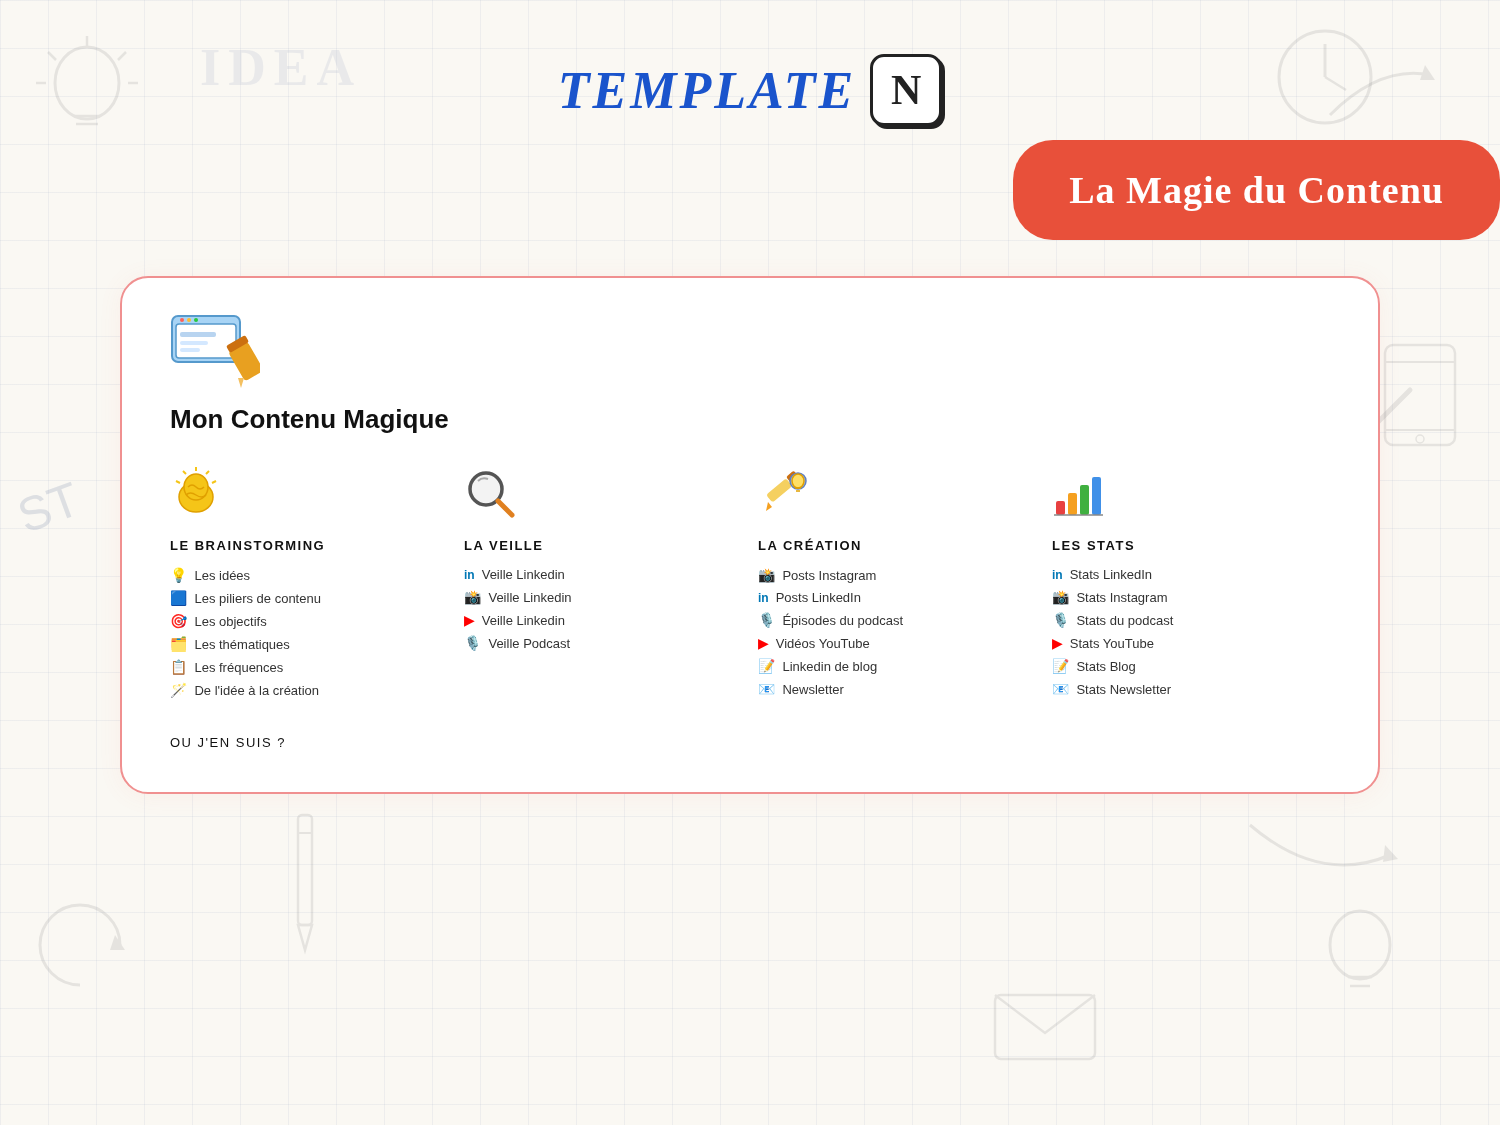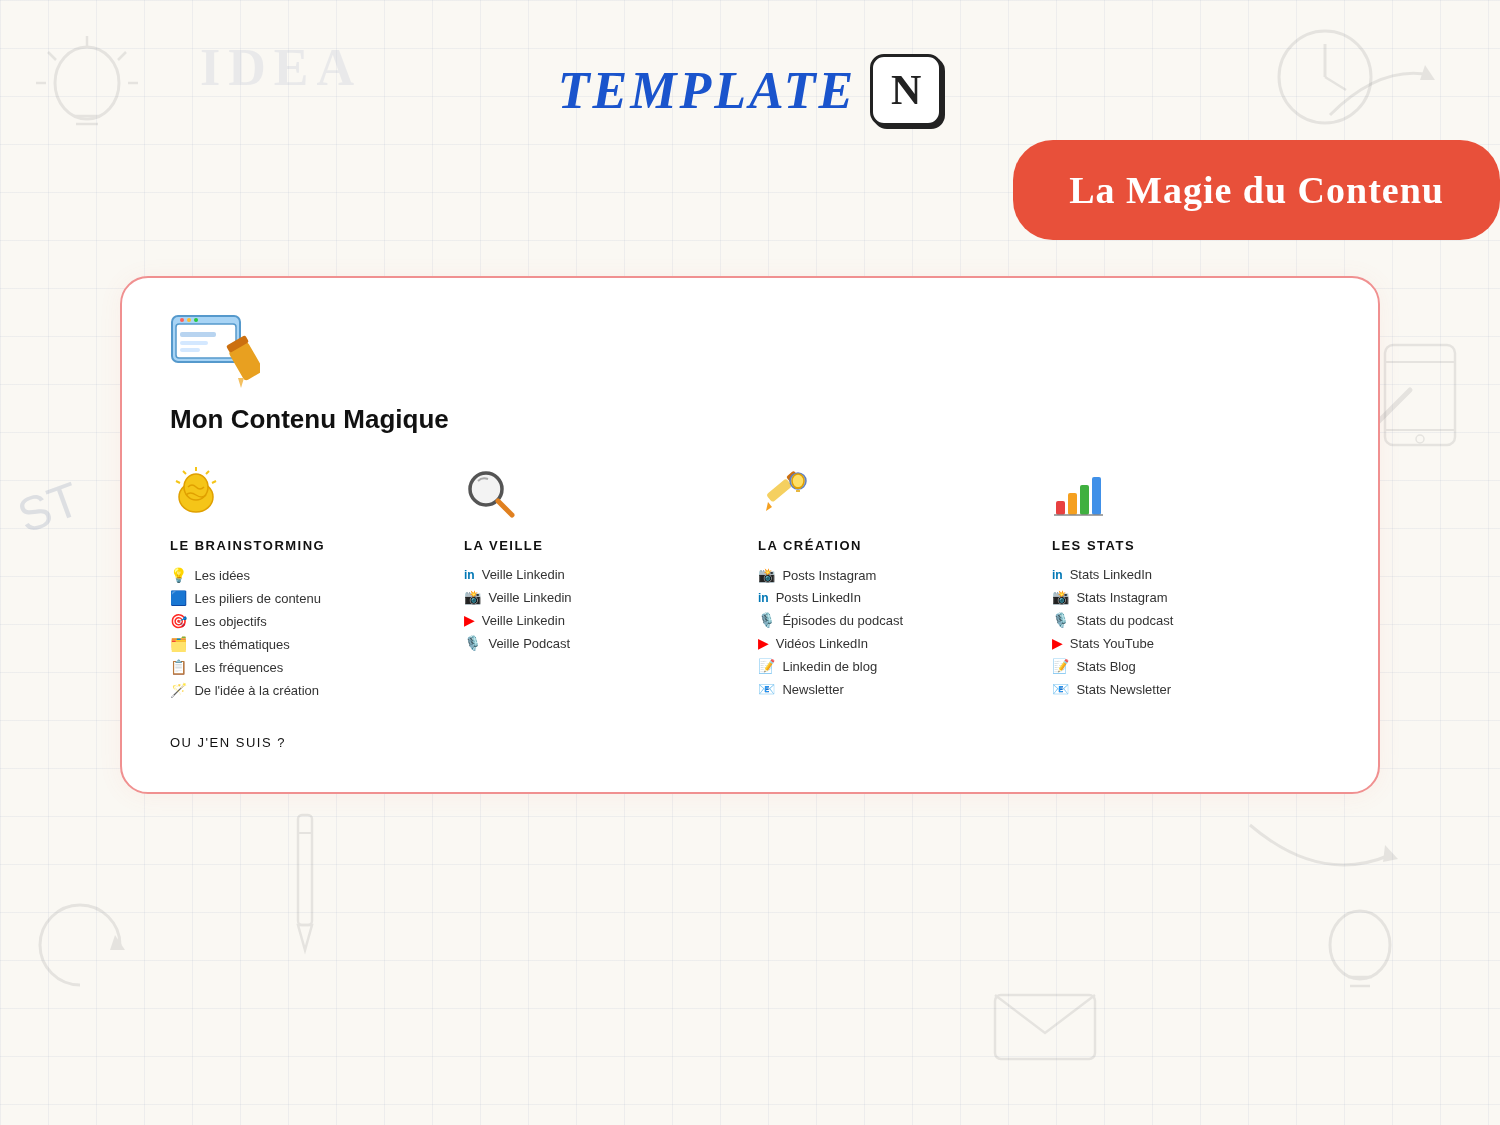--- a/index.html
+++ b/index.html
@@ -386,21 +386,21 @@
         <li>
           <span class="item-emoji" style="color:#0077b5;font-weight:700;font-size:12px;">in</span>
           <span>Posts LinkedIn</span>
         </li>
         <li>
           <span class="item-emoji">🎙️</span>
           <span>Épisodes du podcast</span>
         </li>
         <li>
           <span class="item-emoji" style="color:#ff0000;">▶</span>
-          <span>Vidéos LinkedIn</span>
+          <span>Vidéos YouTube</span>
         </li>
         <li>
           <span class="item-emoji">📝</span>
           <span>Linkedin de blog</span>
         </li>
         <li>
           <span class="item-emoji">📧</span>
           <span>Newsletter</span>
         </li>
       </ul>

